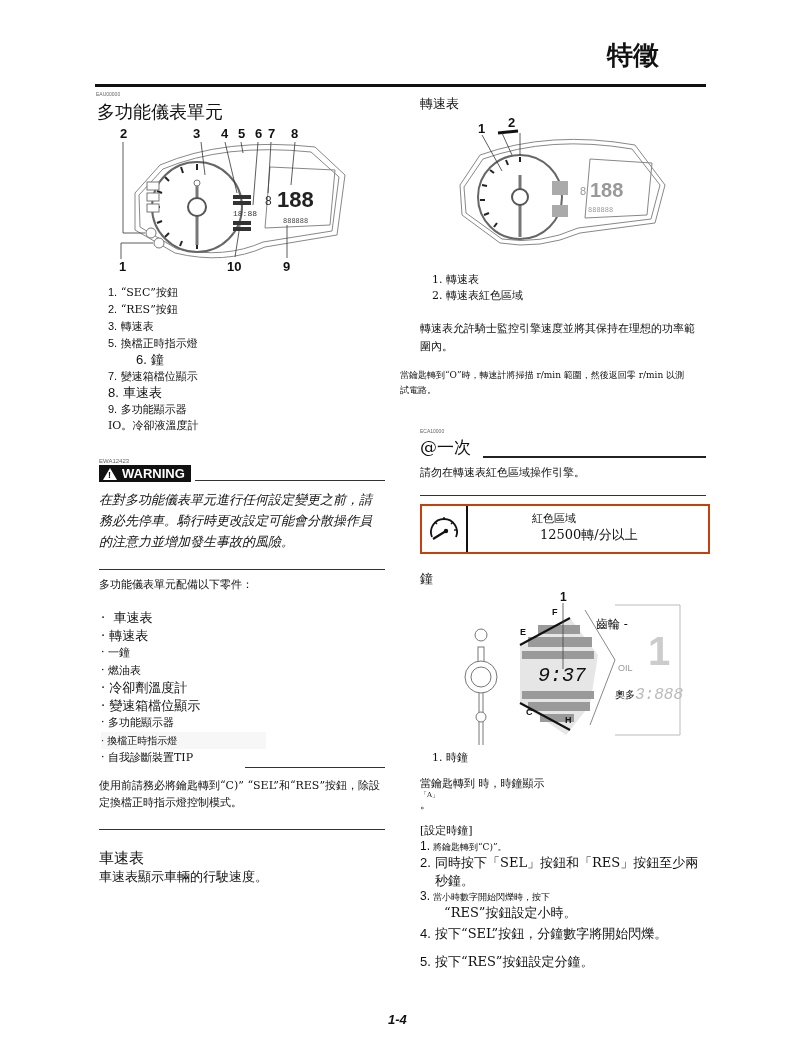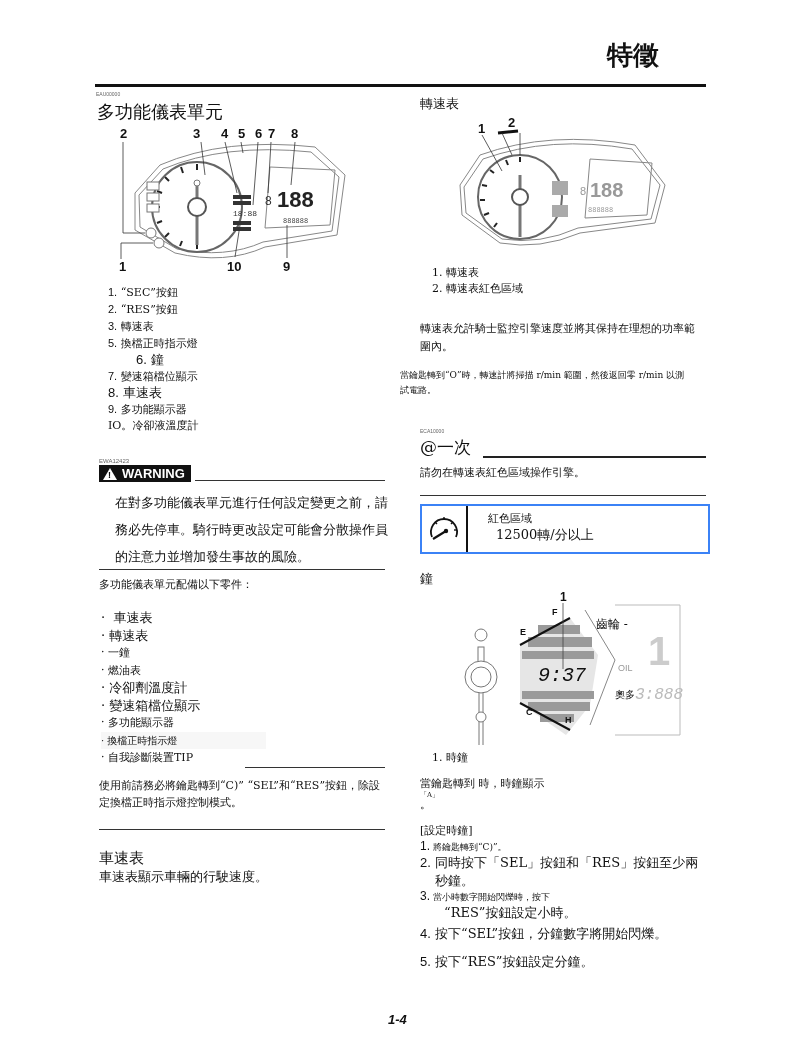--- a/index.html
+++ b/index.html
@@ -17,21 +17,21 @@
   .num { font-family:"Liberation Sans", sans-serif; }
   .rule { height:1px; background:#333; }
   .rule2 { height:2px; background:#222; }
   ul.parts { list-style:none; margin:0; padding:0; }
   ul.parts li { line-height:17.5px; }
   .warn-badge { background:#111; color:#fff; font-family:"Liberation Sans", sans-serif;
     font-weight:bold; font-size:13px; padding:1px 6px 1px 4px; display:flex; align-items:center; gap:5px; }
   .tri { width:0; height:0; border-left:7px solid transparent; border-right:7px solid transparent;
     border-bottom:12px solid #fff; position:relative; }
   .tri span { position:absolute; left:-2px; top:2px; font-size:9px; color:#111; font-weight:bold; }
-  .redbox { left:420px; top:504px; width:286px; height:46px; border:2px solid #3b82f6; display:flex; }
+  .redbox { left:420px; top:504px; width:286px; height:46px; border:2px solid #c2410c; display:flex;gap:44px; }
   .redbox .ico { width:44px; border-right:2px solid #111; display:flex; align-items:center; justify-content:center; }
   .redbox .txt { padding:5px 0 0 20px; }
   .diagram { background:#fff; }
   .pnum { left:388px; top:1012px; font-family:"Liberation Sans", sans-serif; font-weight:bold; font-size:13px;font-style:italic; }
 </style>
 </head>
 <body>
 
 <div class="abs title">特徵</div>
 <div class="abs toprule"></div>
@@ -120,21 +120,21 @@
 </div>
 
 <div class="abs code" style="left:99px;top:458px;font-size:6px;">EWA12423</div>
 <div class="abs warn-badge" style="left:99px;top:465px;">
   <div class="tri">
       <span>!</span>
     </div>
   <span>WARNING</span>
 </div>
 <div class="abs rule" style="left:195px;top:480px;width:190px;"></div>
-<div class="abs md" style="left:115px;top:489px;width:285px;line-height:27px;">在對多功能儀表單元進行任何設定變更之前，請務必先停車。騎行時更改設定可能會分散操作員的注意力並增加發生事故的風險。</div>
+<div class="abs md" style="left:99px;top:489px;width:285px;line-height:21px;font-style:italic;">在對多功能儀表單元進行任何設定變更之前，請務必先停車。騎行時更改設定可能會分散操作員的注意力並增加發生事故的風險。</div>
 <div class="abs rule" style="left:99px;top:569px;width:286px;"></div>
 
 <div class="abs sm" style="left:99px;top:577px;">多功能儀表單元配備以下零件：</div>
 <ul class="abs parts sm" style="left:101px;top:609px;">
   <li class="md">·&nbsp;&nbsp;<span>車速表</span></li>
   <li class="md">·&nbsp;<span>轉速表</span></li>
   <li>·&nbsp;<span>一鐘</span></li>
   <li>·&nbsp;<span>燃油表</span></li>
   <li class="md">·&nbsp;<span>冷卻劑溫度計</span></li>
   <li class="md">·&nbsp;<span>變速箱檔位顯示</span></li>
@@ -184,21 +184,21 @@
     <text x="140" y="80" font-family="Liberation Sans, sans-serif" font-size="11" fill="#999">8</text>
     <text x="148" y="97" font-family="Liberation Mono, monospace" font-size="7" fill="#999">888888</text>
     <g stroke="#333" stroke-width="0.8">
         <line x1="42" y1="20" x2="62" y2="56"></line>
         <line x1="62" y1="18" x2="72" y2="40"></line>
         <line x1="80" y1="18" x2="80" y2="40"></line>
       </g>
   </svg>
 </div>
 
-<div class="abs sm" style="left:432px;top:265px;line-height:16px;">
+<div class="abs sm" style="left:432px;top:272px;line-height:16px;">
   <div>1. 轉速表</div>
   <div>2. 轉速表紅色區域</div>
 </div>
 <div class="abs sm" style="left:420px;top:320px;width:285px;line-height:18px;">轉速表允許騎士監控引擎速度並將其保持在理想的功率範圍內。</div>
 <div class="abs" style="left:400px;top:368px;width:285px;line-height:15px;font-size:9px;">當鑰匙轉到“O”時，轉速計將掃描 r/min 範圍，然後返回零 r/min 以測試電路。</div>
 
 <div class="abs code" style="left:420px;top:428px;">ECA10000</div>
 <div class="abs lg" style="left:420px;top:436px;font-size:17px;">@一次</div>
 <div class="abs rule2" style="left:483px;top:456px;width:223px;"></div>
 <div class="abs sm" style="left:420px;top:465px;">請勿在轉速表紅色區域操作引擎。</div>

